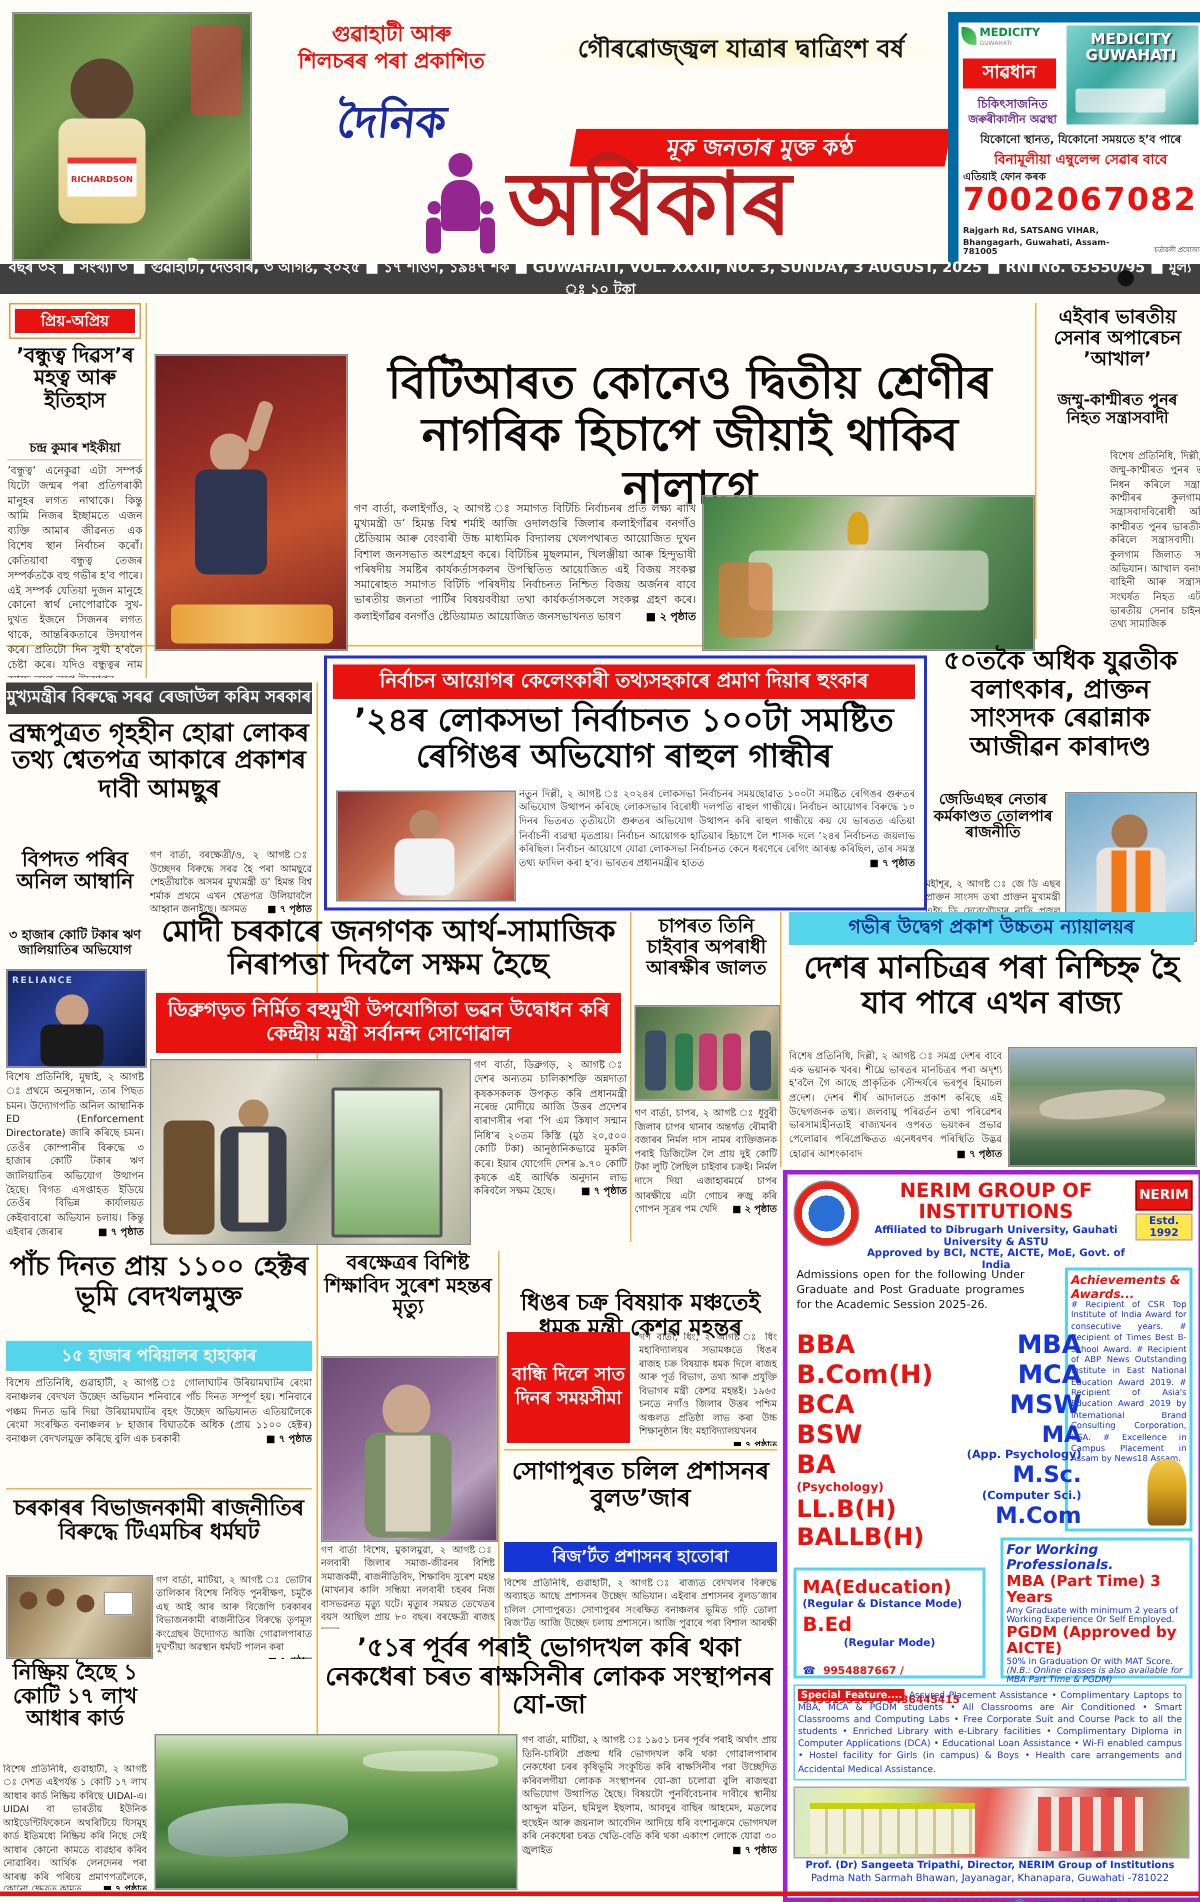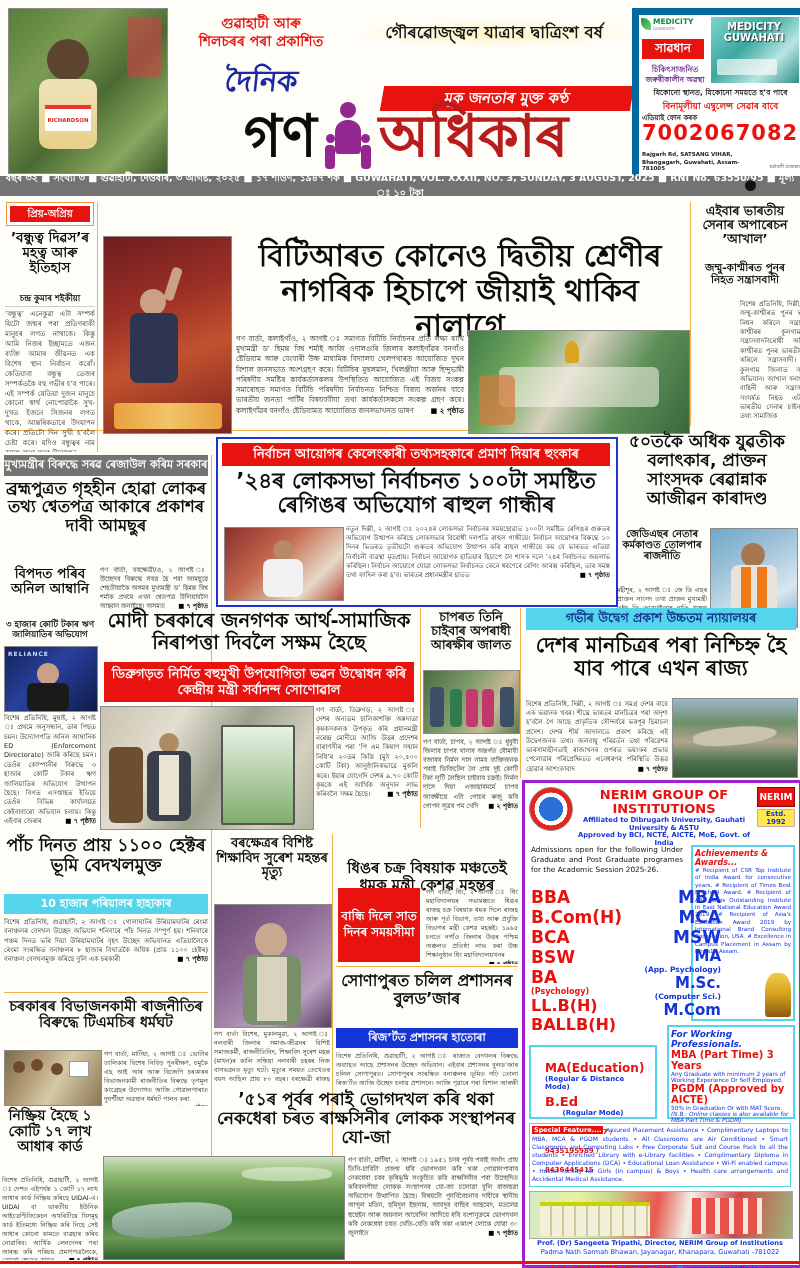--- a/index.html
+++ b/index.html
@@ -3,21 +3,21 @@
 <meta charset="utf-8">
 <style>
   html,body{margin:0;padding:0;background:#e8e8e8;font-family:"DejaVu Sans","Liberation Sans",sans-serif;}
   .page{position:relative;width:800px;height:1268px;background:#fffdf8;margin:0 auto;overflow:hidden;}
   .abs{position:absolute;}
   .hl{font-weight:bold;color:#0c0c0c;line-height:1.12;text-align:center;}
   .body-txt{font-size:7px;color:#232323;text-align:justify;line-height:1.42;overflow:hidden;}
   .jump{font-weight:bold;color:#000;white-space:nowrap;float:right;}
   .banner{color:#fff;font-weight:bold;text-align:center;display:flex;align-items:center;justify-content:center;}
   .red-bg{background:#e8120e;}
-  .green-bg{background:#737373;}
+  .green-bg{background:#404040;}
   .blue-bg{background:#1535d6;}
   .cyan-bg{background:#55d5ec;}
   .photo{border:1px solid #8a8a8a;overflow:hidden;position:absolute;}
   .vline{position:absolute;width:0;border-left:1.5px solid #f2b04a;}
   .hline{position:absolute;height:0;border-top:1.5px solid #f2b04a;}
   .byline{font-weight:bold;text-align:center;color:#111;}
 </style>
 </head>
 <body>
 
@@ -39,21 +39,20 @@
 
   <div class="abs" style="left:356px;top:20px;width:276px;text-align:center;font-weight:bold;font-size:16.5px;color:#151515;background:radial-gradient(ellipse at center,#fdf3c2 0%,rgba(255,255,255,0) 75%);">গৌৰৱোজ্জ্বল যাত্ৰাৰ দ্বাত্ৰিংশ বৰ্ষ</div>
 
   <div class="abs" style="left:206px;top:58px;width:110px;text-align:center;font-weight:bold;font-size:29px;color:#1b2aa0;transform:skewX(-6deg);">দৈনিক</div>
 
   <div class="abs banner red-bg" style="left:382px;top:86px;width:250px;height:25px;font-size:15px;transform:skewX(-10deg);">
     <span>মূক জনতাৰ মুক্ত কণ্ঠ</span>
   </div>
 
   <div class="abs" style="left:178px;top:96px;width:456px;height:80px;display:flex;align-items:center;justify-content:center;gap:8px;">
-    <span style="font-weight:900;font-size:58px;color:#0b0b0b;line-height:1;">গণ</span>
     <span class="abs" style="position:relative;width:46px;height:72px;">
       <span style="position:absolute;left:15px;top:2px;width:16px;height:16px;border-radius:50%;background:#93278f;"></span>
       <span style="position:absolute;left:10px;top:20px;width:26px;height:34px;background:#93278f;border-radius:12px 12px 4px 4px;"></span>
       <span style="position:absolute;left:1px;top:34px;width:9px;height:9px;border-radius:50%;background:#93278f;"></span>
       <span style="position:absolute;left:0px;top:45px;width:10px;height:24px;background:#93278f;border-radius:4px;"></span>
       <span style="position:absolute;right:1px;top:34px;width:9px;height:9px;border-radius:50%;background:#93278f;"></span>
       <span style="position:absolute;right:0px;top:45px;width:10px;height:24px;background:#93278f;border-radius:4px;"></span>
     </span>
     <span style="font-weight:900;font-size:58px;color:#b91c1c;line-height:1;">অধিকাৰ</span>
   </div>
@@ -221,21 +220,21 @@
     <div style="position:absolute;left:50px;top:5px;width:178px;text-align:center;font-weight:900;font-size:13px;color:#e8120e;line-height:1.05;">NERIM GROUP OF INSTITUTIONS</div>
     <div style="position:absolute;left:46px;top:33px;width:186px;text-align:center;font-size:6.8px;font-weight:bold;color:#1535d6;">Affiliated to Dibrugarh University, Gauhati University &amp; ASTU</div>
     <div style="position:absolute;left:46px;top:48px;width:186px;text-align:center;font-size:6.8px;font-weight:bold;color:#1535d6;">Approved by BCI, NCTE, AICTE,  MoE, Govt. of India</div>
     <div class="banner red-bg" style="position:absolute;right:4px;top:4px;width:36px;height:18px;font-size:9px;border:1px solid #900;">
       <span>NERIM</span>
     </div>
     <div style="position:absolute;right:4px;top:26px;width:36px;text-align:center;font-size:7px;font-weight:bold;color:#1535d6;background:#ffe94a;border:1px solid #caa;">Estd. 1992</div>
 
     <div style="position:absolute;left:6px;top:62px;width:152px;font-size:7.3px;color:#111;text-align:justify;line-height:1.4;">Admissions open for the following Under Graduate and Post Graduate programes for the Academic Session 2025-26.</div>
 
-    <div style="position:absolute;right:4px;top:62px;width:104px;height:176px;border:2px solid #55d5ec;padding:2px;box-sizing:border-box;">
+    <div style="position:absolute;right:4px;top:62px;width:85px;height:176px;border:2px solid #55d5ec;padding:2px;box-sizing:border-box;">
       <div style="font-size:8px;font-weight:bold;font-style:italic;color:#e8120e;">Achievements &amp; Awards...</div>
       <div style="font-size:5.6px;color:#1535d6;line-height:1.32;text-align:justify;"># Recipient of CSR Top Institute of India Award for consecutive years. # Recipient of Times Best B-School Award. # Recipient of ABP News Outstanding Institute in East National Education Award 2019. # Recipient of Asia's Education Award 2019 by International Brand Consulting Corporation, USA. # Excellence in Campus Placement in Assam by News18 Assam.</div>
       <span style="position:absolute;right:2px;bottom:2px;width:26px;height:44px;background:linear-gradient(180deg,#f2c94c 0%,#d9a520 45%,#8a5a10 100%);border-radius:40% 40% 10% 10%;"></span>
     </div>
 
     <div style="position:absolute;left:6px;top:104px;width:96px;color:#e8120e;font-weight:900;">
       <div style="font-size:17px;">BBA</div>
       <div style="font-size:17px;">B.Com(H)</div>
       <div style="font-size:17px;">BCA</div>
       <div style="font-size:17px;">BSW</div>
@@ -249,21 +248,21 @@
       <div style="font-size:17px;">MBA</div>
       <div style="font-size:17px;">MCA</div>
       <div style="font-size:17px;">MSW</div>
       <div style="font-size:15px;">MA</div>
       <div style="font-size:7.5px;">(App. Psychology)</div>
       <div style="font-size:15px;">M.Sc.</div>
       <div style="font-size:7.5px;">(Computer Sci.)</div>
       <div style="font-size:15px;">M.Com</div>
     </div>
 
-    <div style="position:absolute;left:4px;top:262px;width:128px;height:74px;border:2px solid #55d5ec;padding:14px;box-sizing:border-box;">
+    <div style="position:absolute;left:4px;top:262px;width:128px;height:74px;border:2px solid #55d5ec;padding:4px;box-sizing:border-box;">
       <div style="font-size:12px;font-weight:900;color:#e8120e;">MA(Education)</div>
       <div style="font-size:7px;font-weight:bold;color:#1535d6;">(Regular &amp; Distance Mode)</div>
       <div style="font-size:13px;font-weight:900;color:#e8120e;margin-top:3px;">B.Ed</div>
       <div style="font-size:7px;font-weight:bold;color:#1535d6;text-align:center;">(Regular Mode)</div>
       <div style="margin-top:2px;">
         <span style="font-size:7px;color:#1535d6;">☎</span>
         <span style="font-size:7px;font-weight:bold;color:#e8120e;">9954887667 / 9435195989 / 8436445415</span>
       </div>
     </div>
 
@@ -292,21 +291,21 @@
       <span style="font-size:6.6px;font-weight:bold;color:#e8120e;">Call : 9954190758 / 9954051419</span>
       <span style="font-size:6px;color:#1535d6;">🌐</span>
       <span style="font-size:6.6px;font-weight:bold;color:#1535d6;">www.nerimindia.in</span>
       <span style="font-size:6px;color:#e8120e;">✉</span>
       
     </div>
   </div>
 
   <div class="abs hl" style="left:4px;top:836px;width:204px;font-size:17.5px;">পাঁচ দিনত প্ৰায় ১১০০ হেক্টৰ ভূমি বেদখলমুক্ত</div>
   <div class="abs banner cyan-bg" style="left:4px;top:894px;width:204px;height:20px;font-size:11px;">
-    <span>10 হাজাৰ পৰিয়ালৰ হাহাকাৰ</span>
+    <span>১৫ হাজাৰ পৰিয়ালৰ হাহাকাৰ</span>
   </div>
   <div class="abs body-txt" style="left:4px;top:918px;width:204px;height:70px;font-size:6.6px;">
     <span>বিশেষ প্ৰতিনিধি, গুৱাহাটী, ২ আগষ্ট ঃ গোলাঘাটৰ উৰিয়ামঘাটৰ ৰেংমা বনাঞ্চলৰ বেদখল উচ্ছেদ অভিযান শনিবাৰে পাঁচ দিনত সম্পূৰ্ণ হয়। শনিবাৰে পঞ্চম দিনত ভৰি দিয়া উৰিয়ামঘাটৰ বৃহৎ উচ্ছেদ অভিযানত এতিয়ালৈকে ৰেংমা সংৰক্ষিত বনাঞ্চলৰ ৮ হাজাৰ বিঘাতকৈ অধিক (প্ৰায় ১১০০ হেক্টৰ) বনাঞ্চল বেদখলমুক্ত কৰিছে বুলি এক চৰকাৰী</span> <span class="jump">■ ৭ পৃষ্ঠাত</span>
   </div>
 
   <div class="abs hl" style="left:4px;top:998px;width:204px;font-size:14.5px;">চৰকাৰৰ বিভাজনকামী ৰাজনীতিৰ বিৰুদ্ধে টিএমচিৰ ধৰ্মঘট</div>
   <div class="abs photo" style="left:4px;top:1050px;width:96px;height:54px;background:linear-gradient(120deg,#7d6a4f 0%,#b09a72 30%,#d6c9a8 55%,#8a7656 100%);">
     <span style="position:absolute;left:8px;top:10px;width:12px;height:12px;border-radius:50%;background:#6e4a2f;"></span>
     <span style="position:absolute;left:26px;top:8px;width:12px;height:12px;border-radius:50%;background:#6e4a2f;"></span>
     <span style="position:absolute;left:46px;top:12px;width:12px;height:12px;border-radius:50%;background:#6e4a2f;"></span>

